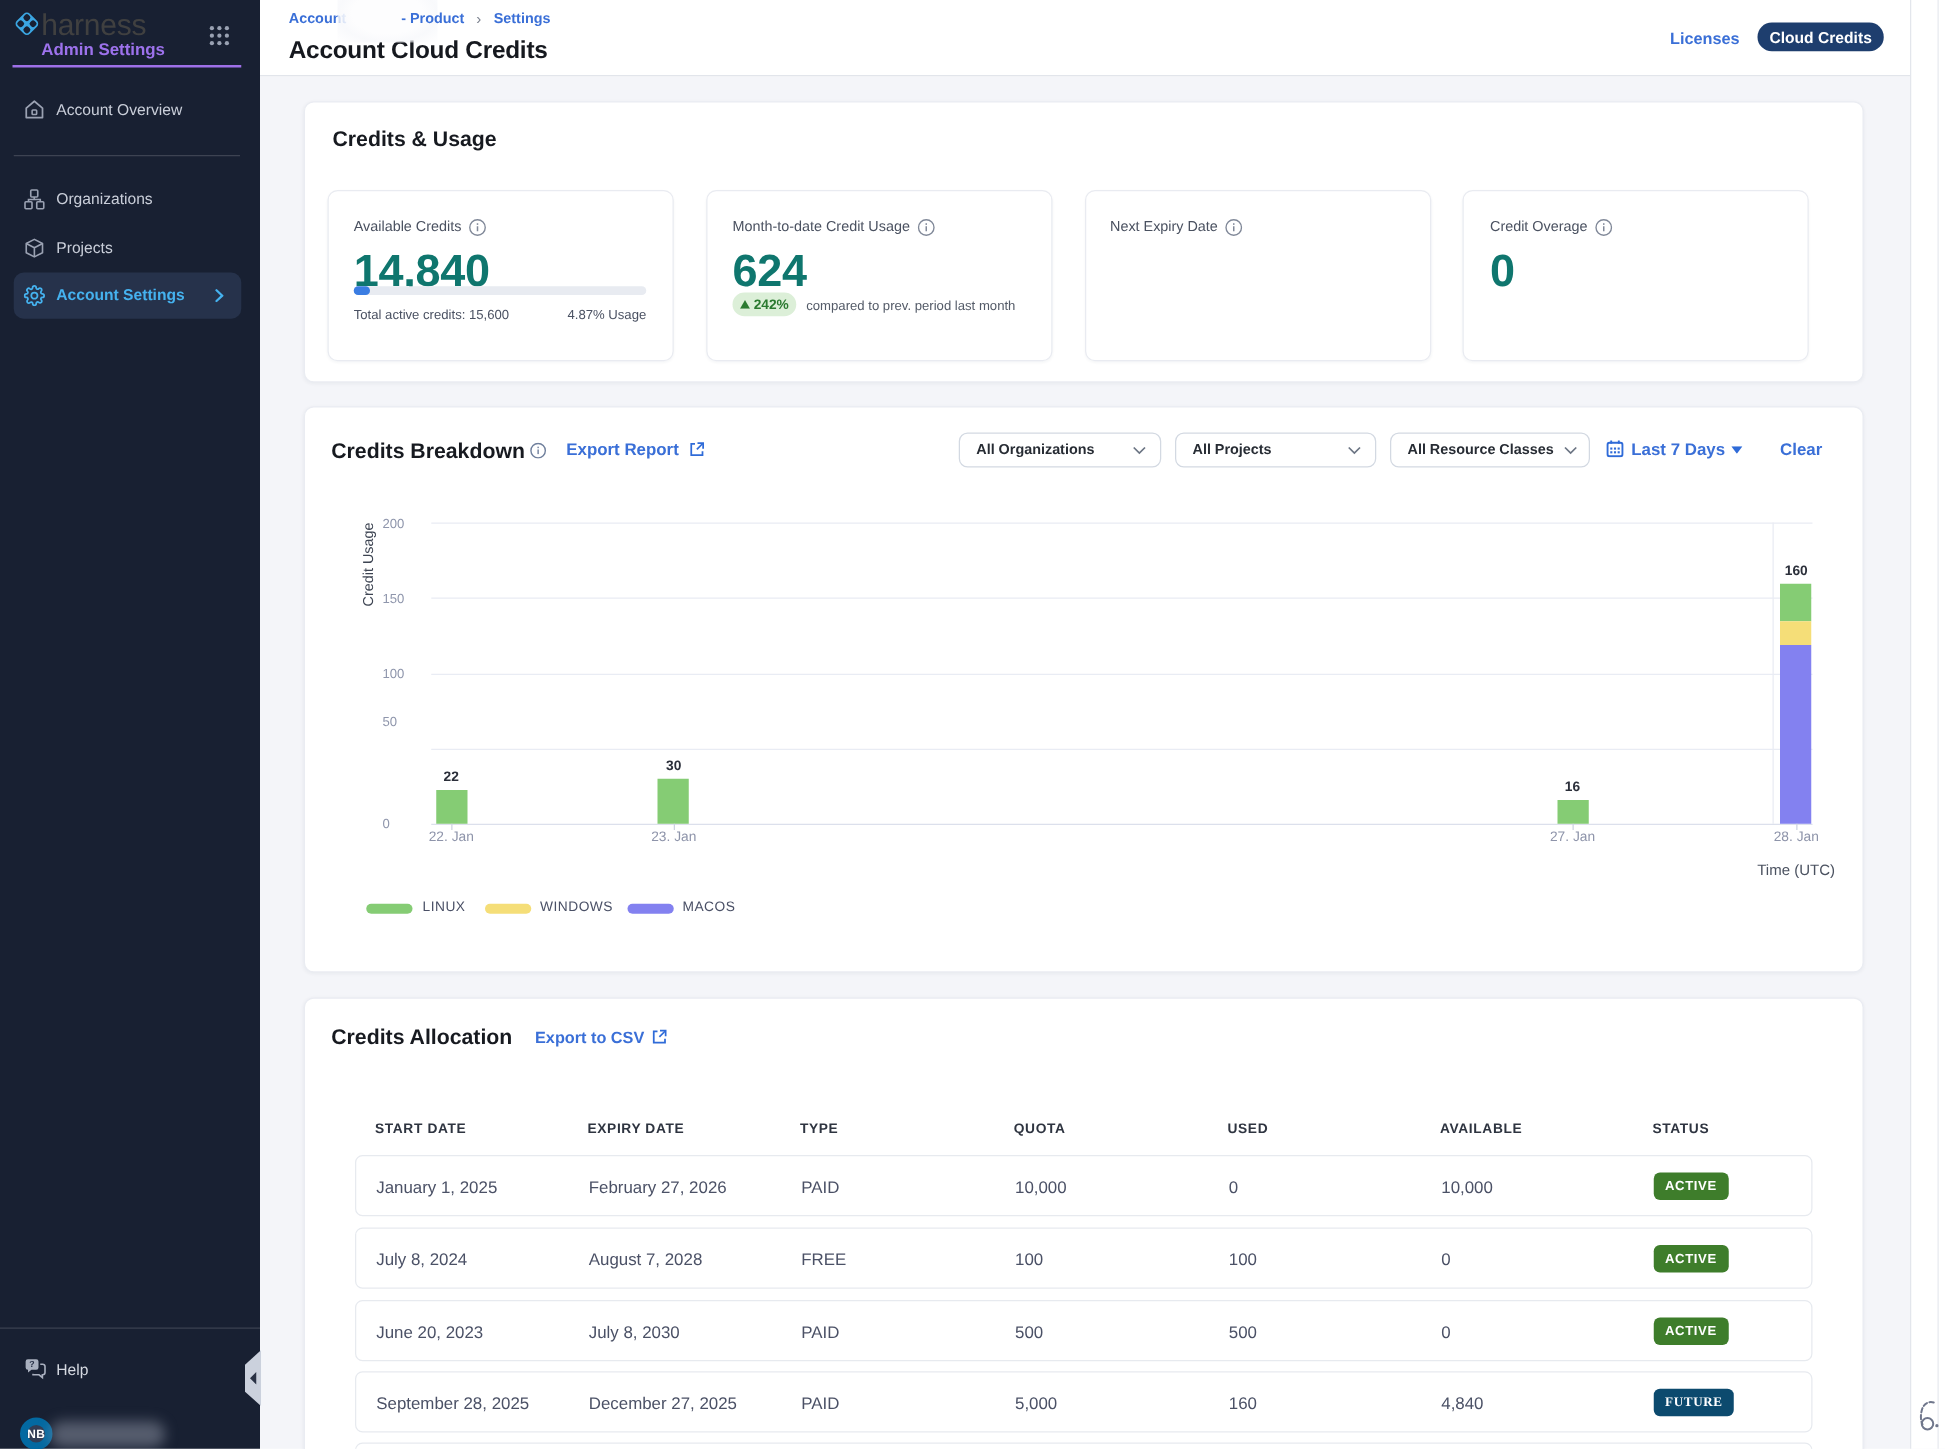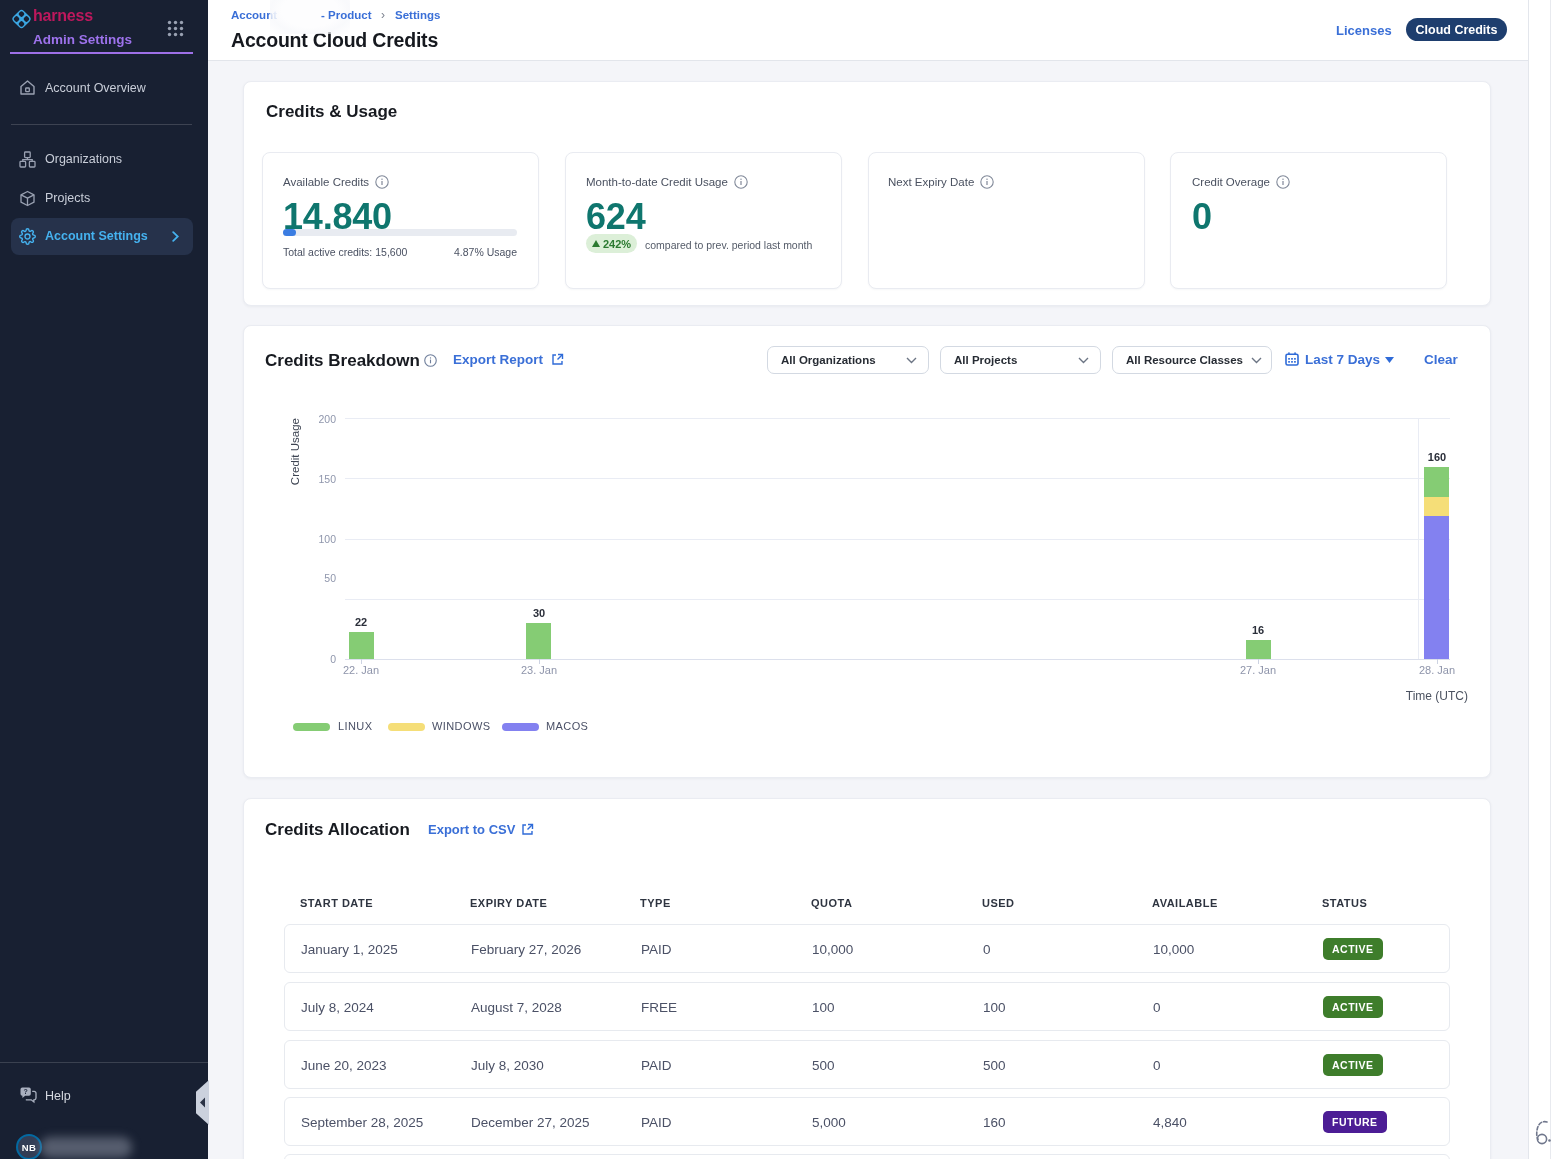--- a/index.html
+++ b/index.html
@@ -8,21 +8,21 @@
   #page { position:absolute; top:0; left:0; width:1556px; height:1159px; background:#f4f5f9; }
   .abs { position:absolute; }
   .blue { color:#3a6fd7; }
   .card { position:absolute; background:#fff; border:1px solid #eaecf2; border-radius:8px; box-shadow:0 1px 3px rgba(25,35,65,0.05); }
   .statcard { position:absolute; width:277px; height:137px; background:#fff; border:1px solid #e9ebf1; border-radius:8px; box-shadow:0 1px 2px rgba(30,40,70,0.04); }
   .statlabel { position:absolute; font-size:11.5px; color:#4a5160; display:flex; align-items:center; gap:6px; }
   .statnum { position:absolute; font-size:36px; font-weight:700; color:#0f766e; letter-spacing:-0.2px; }
   .ddl { position:absolute; height:28px; background:#fff; border:1px solid #d3d9e2; border-radius:7px; font-size:11.5px; font-weight:600; color:#272c34; display:flex; align-items:center; padding:0 11px 0 13px; justify-content:space-between; white-space:nowrap; }
   .ddl svg { flex:0 0 auto; margin-left:8px; }
   .gline { position:absolute; left:345px; width:1105px; height:1px; background:#e9ecf4; }
-  .ylab { position:absolute; width:30px; left:306px; text-align:right; font-size:10.5px; color:#8f96ac; }
+  .ylab { position:absolute; width:30px; left:306px; text-align:left; font-size:10.5px; color:#8f96ac; }
   .xlab { position:absolute; width:70px; text-align:center; font-size:11px; color:#8e94aa; }
   .blab { position:absolute; width:50px; text-align:center; font-size:11px; font-weight:700; color:#2b2f3a; }
   .bar { position:absolute; width:25px; }
   .legpill { position:absolute; width:37px; height:8px; border-radius:4px; }
   .leglab { position:absolute; font-size:11px; color:#4a5066; letter-spacing:0.4px; }
   .thead { position:absolute; font-size:11px; font-weight:700; color:#2e3440; letter-spacing:0.5px; }
   .trow { position:absolute; left:284px; width:1166px; height:49px; background:#fff; border:1px solid #e7eaef; border-radius:6px; }
   .tcell { position:absolute; font-size:13.5px; color:#4b5166; top:17px; }
   .badge { position:absolute; top:13px; left:1038px; height:22px; border-radius:5px; color:#fff; font-size:10.5px; font-weight:700; letter-spacing:0.5px; display:flex; align-items:center; padding:0 9px; }
   .navtext { position:absolute; left:45px; font-size:12.5px; color:#c9ced9; }
@@ -219,41 +219,41 @@
     <div class="tcell" style="left:868px;">0</div>
     <div class="badge" style="background:#3e7d2b;">ACTIVE</div>
   </div>
   <div class="trow" style="top:1097px;">
     <div class="tcell" style="left:16px;">September 28, 2025</div>
     <div class="tcell" style="left:186px;">December 27, 2025</div>
     <div class="tcell" style="left:356px;">PAID</div>
     <div class="tcell" style="left:527px;">5,000</div>
     <div class="tcell" style="left:698px;">160</div>
     <div class="tcell" style="left:868px;">4,840</div>
-    <div class="badge" style="background:#4c1d95;">FUTURE</div>
+    <div class="badge" style="background:#0c4a6e;font-family:Liberation Serif, serif;">FUTURE</div>
   </div>
   <div class="trow" style="top:1154px;"></div>
 
   <svg class="abs" style="left:1530px; top:1120px;" width="26" height="30" viewBox="0 0 26 30">
     <path d="M17 2 C12 0.5 8.5 4 7.5 8 C6.3 12.5 6.5 17 8 19.5" fill="none" stroke="#70778c" stroke-width="1.6" stroke-linecap="round" stroke-dasharray="3.5 2"></path>
     <circle cx="12" cy="19" r="4.6" fill="none" stroke="#70778c" stroke-width="1.6"></circle>
     <circle cx="19.5" cy="20.5" r="1.3" fill="#70778c"></circle>
   </svg>
 
   <div class="abs" style="left:0; top:0; width:208px; height:1159px; background:#182032;"></div>
   <svg class="abs" style="left:11px; top:8px;" width="21" height="22" viewBox="0 0 21 22">
     <g transform="translate(10.5,11) rotate(45)">
       <rect x="-7.4" y="-7.4" width="14.8" height="14.8" rx="3.4" fill="#3ba6e2"></rect>
       <rect x="-6" y="-6" width="5" height="5" rx="1.8" fill="#182032"></rect>
       <rect x="1" y="-6" width="5" height="5" rx="1.8" fill="#182032"></rect>
       <rect x="-6" y="1" width="5" height="5" rx="1.8" fill="#182032"></rect>
       <rect x="1" y="1" width="5" height="5" rx="1.8" fill="#182032"></rect>
     </g>
   </svg>
-  <div class="abs" style="left:33px; top:7px; font-size:16px; font-weight:700; color:#be185d; letter-spacing:-0.2px;">harness</div>
+  <div class="abs" style="left:33px; top:7px; font-size:24px; font-weight:400; color:#404040; letter-spacing:-0.2px;">harness</div>
   <svg class="abs" style="left:167px; top:20px;" width="17" height="17" viewBox="0 0 17 17">
     <g fill="#99a1b2">
       <circle cx="2.5" cy="2.5" r="1.7"></circle>
         <circle cx="8.5" cy="2.5" r="1.7"></circle>
         <circle cx="14.5" cy="2.5" r="1.7"></circle>
       <circle cx="2.5" cy="8.5" r="1.7"></circle>
         <circle cx="8.5" cy="8.5" r="1.7"></circle>
         <circle cx="14.5" cy="8.5" r="1.7"></circle>
       <circle cx="2.5" cy="14.5" r="1.7"></circle>
         <circle cx="8.5" cy="14.5" r="1.7"></circle>
@@ -299,21 +299,21 @@
     </svg>
 
   <div class="abs" style="left:0; top:1062px; width:208px; height:1px; background:rgba(255,255,255,0.15);"></div>
   <svg class="abs" style="left:19px; top:1086px;" width="19" height="19" viewBox="0 0 19 19">
     <path d="M1.5 3.2 A1.8 1.8 0 0 1 3.3 1.4 H10 A1.8 1.8 0 0 1 11.8 3.2 V8 A1.8 1.8 0 0 1 10 9.8 H6.2 L3.4 12 V9.8 H3.3 A1.8 1.8 0 0 1 1.5 8 Z" fill="#a9b0bf"></path>
     <text x="6.6" y="7.9" font-size="7" font-weight="bold" fill="#232c42" text-anchor="middle" font-family="Liberation Sans">?</text>
     <path d="M13.2 5.4 H15.2 A1.8 1.8 0 0 1 17 7.2 V12 A1.8 1.8 0 0 1 15.2 13.8 H14.9 V16 L12.2 13.8 H8 A1.8 1.8 0 0 1 6.9 13.4" fill="none" stroke="#a9b0bf" stroke-width="1.3"></path>
   </svg>
   <div class="navtext" style="top:1089px; color:#d5d9e1;">Help</div>
 
-  <div class="abs" style="left:16px; top:1134px; width:26px; height:26px; border-radius:50%; border:2px solid #0369a1; background:#323d55; color:#fff; font-size:9.5px; font-weight:700; display:flex; align-items:center; justify-content:center; letter-spacing:0.3px;">NB</div>
+  <div class="abs" style="left:16px; top:1134px; width:26px; height:26px; border-radius:50%; border:6px solid #0369a1; background:#323d55; color:#fff; font-size:9.5px; font-weight:700; display:flex; align-items:center; justify-content:center; letter-spacing:0.3px;">NB</div>
   <div class="abs" style="left:40px; top:1137px; width:92px; height:21px; border-radius:10px; background:rgba(148,154,170,0.5); filter:blur(5px);"></div>
 
   <div class="abs" style="left:196px; top:1080px; width:13px; height:45px; background:#cbd1dd; clip-path:polygon(0 26%, 100% 0, 100% 100%, 0 74%);"></div>
   <svg class="abs" style="left:199px; top:1097px;" width="7" height="11" viewBox="0 0 7 11">
       <path d="M6 0.5 L1 5.5 L6 10.5 Z" fill="#2a3245"></path>
     </svg>
 
 </div>
 
 </body></html>

